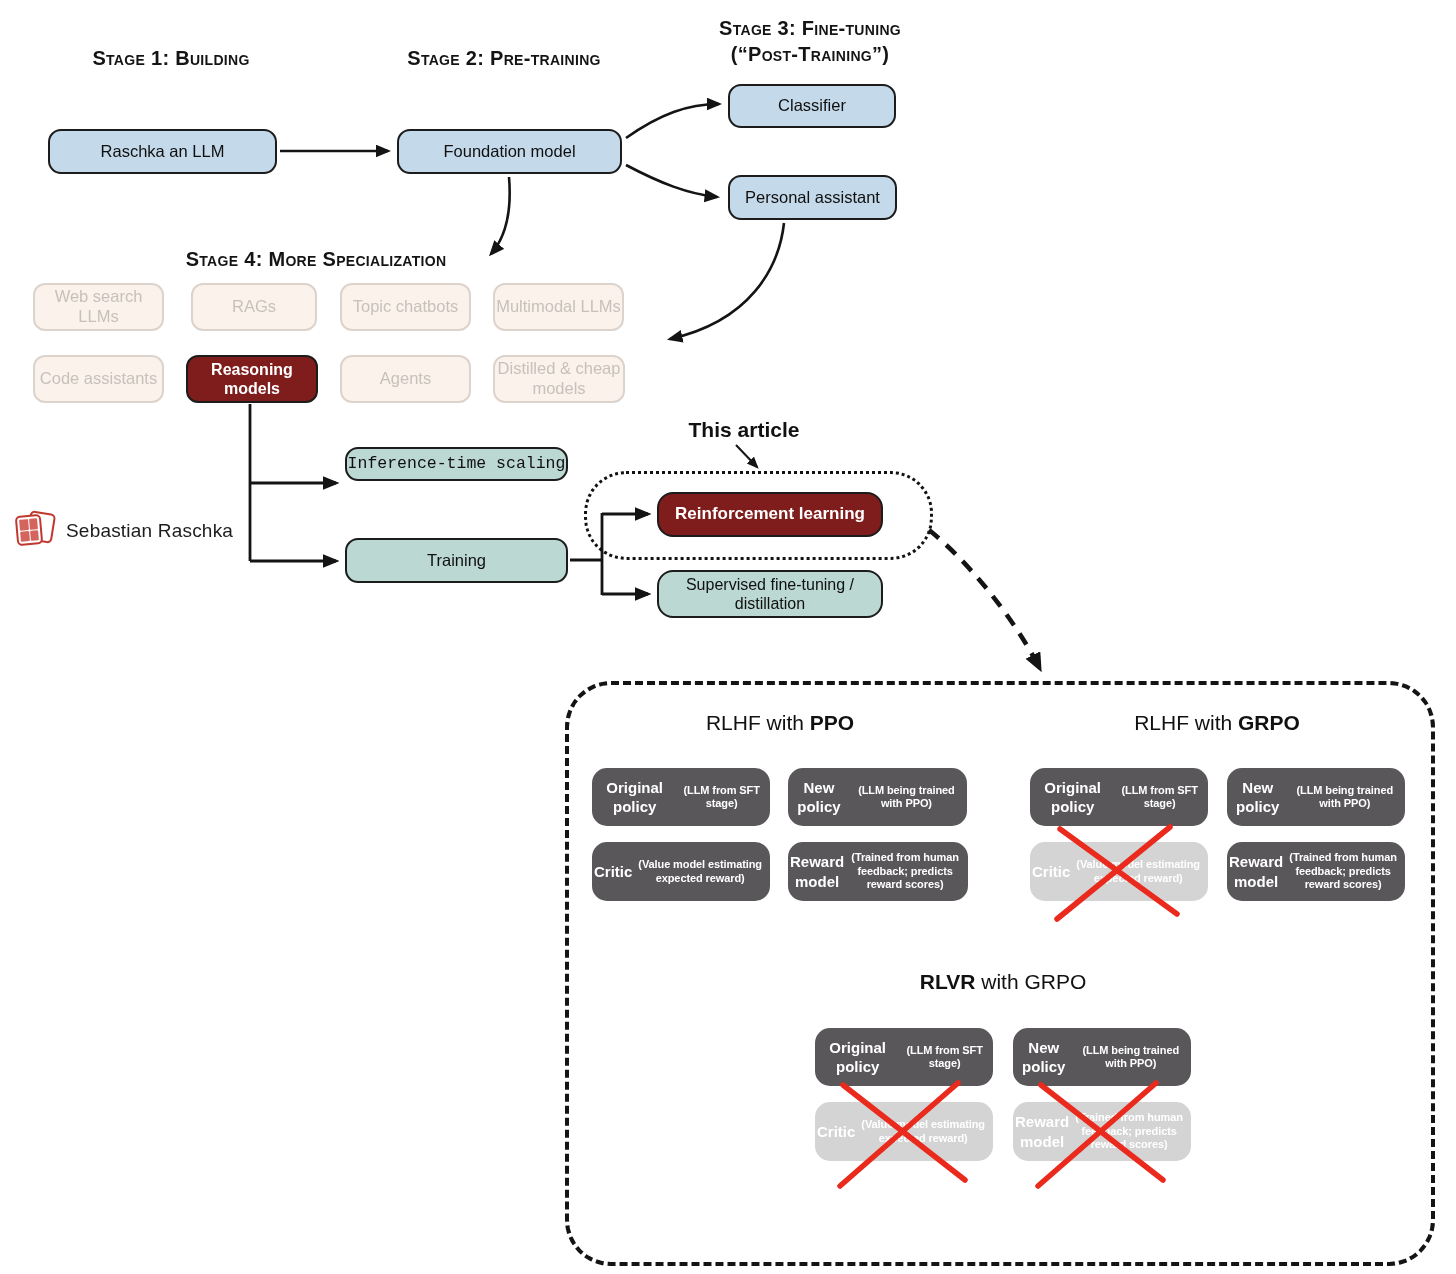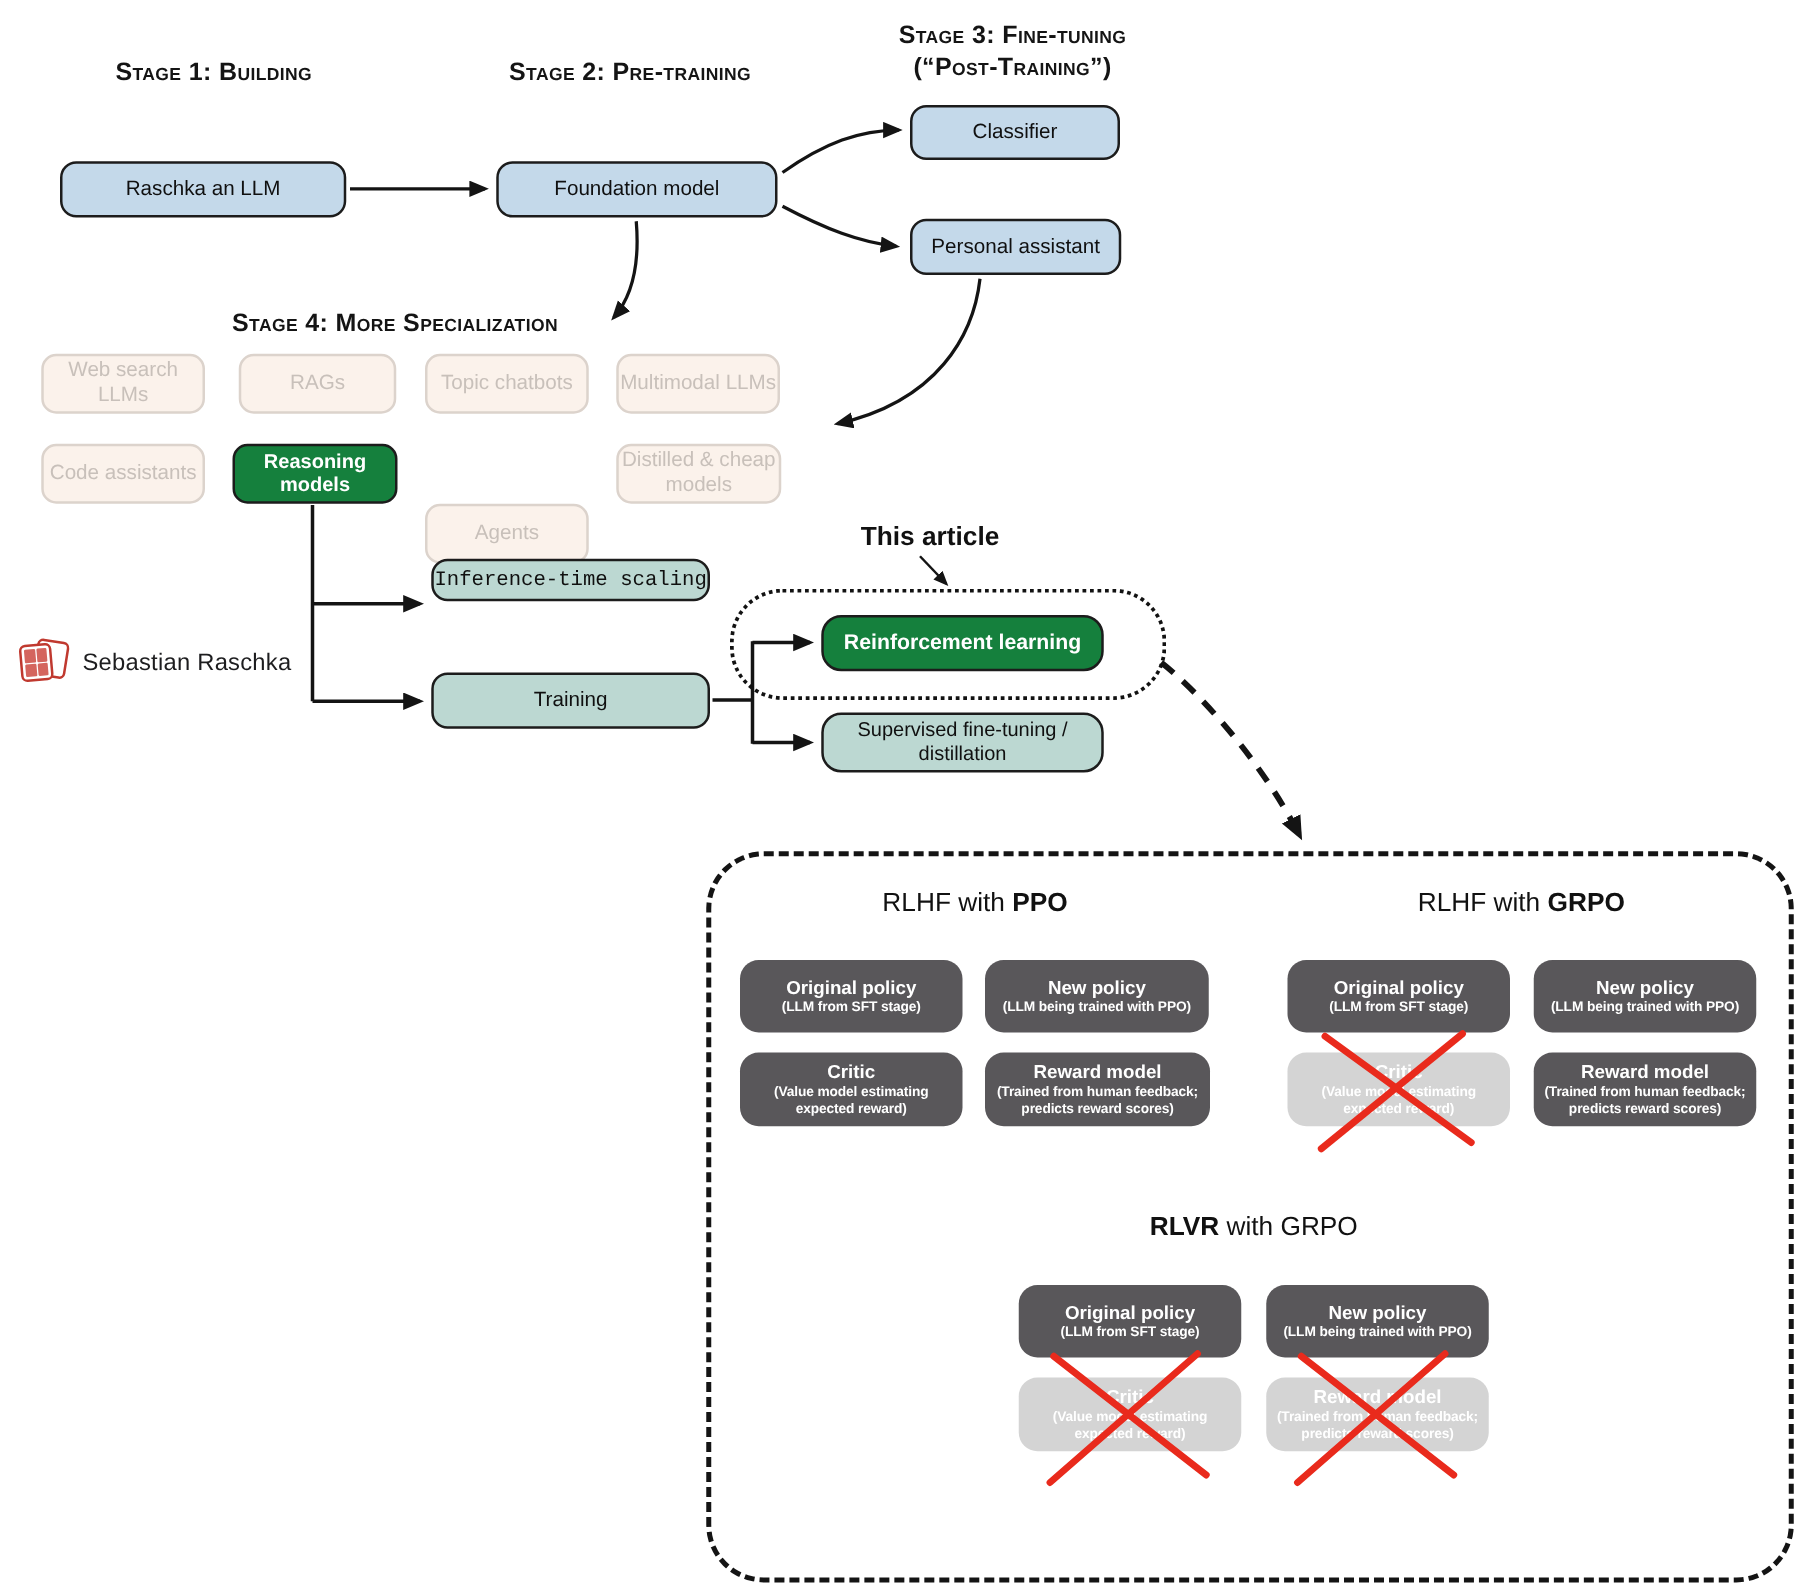--- a/index.html
+++ b/index.html
@@ -14,26 +14,26 @@
     position:absolute;text-align:center;font-weight:700;font-variant:small-caps;
     font-size:20px;letter-spacing:.3px;color:#141414;line-height:26px;z-index:2;
   }
   .box{
     position:absolute;display:flex;align-items:center;justify-content:center;
     text-align:center;box-sizing:border-box;z-index:2;line-height:1.2;
   }
   .node{border:2px solid #1c1c1c;border-radius:13px;font-size:16.5px;font-weight:500;color:#101010;}
   .blue{background:#c4d9ea;}
   .teal{background:#bcd8d2;}
-  .rednode{background:#15803d;color:#ffffff;font-weight:700;}
+  .rednode{background:#7f1d1d;color:#ffffff;font-weight:700;}
   .faded{
     background:#fbf2eb;border:2px solid #dcd3cc;border-radius:12px;
     color:#c8c0ba;font-size:16.5px;font-weight:400;
   }
-  .model{border-radius:15px;color:#ffffff;font-weight:700;flex-direction:column;padding:4px 2px;}
+  .model{border-radius:15px;color:#ffffff;font-weight:700;flex-direction:row;padding:4px 2px;}
   .model.dark{background:#59575a;}
   .model.light{background:#d4d4d4;}
   .model .t{font-size:15px;line-height:1.3;}
   .model .s{font-size:11px;line-height:1.22;padding:0 3px;letter-spacing:-0.1px;}
   .sec-title{position:absolute;text-align:center;font-size:21px;color:#111;z-index:2;white-space:nowrap;}
   .sec-title b{font-weight:700;}
   .this-article{position:absolute;text-align:center;font-weight:700;font-size:21px;color:#111;z-index:2;}
   .dotted-outline{position:absolute;border:3.5px dotted #121212;border-radius:42px;z-index:1;}
   .dashed-panel{position:absolute;border:4px dashed #141414;border-radius:46px;z-index:1;}
 
@@ -92,21 +92,21 @@
   <div class="box node blue" style="left:397px;top:129px;width:225px;height:45px;">Foundation model</div>
   <div class="box node blue" style="left:728px;top:84px;width:168px;height:44px;">Classifier</div>
   <div class="box node blue" style="left:728px;top:175px;width:169px;height:45px;">Personal assistant</div>
 
   <div class="box faded" style="left:33px;top:283px;width:131px;height:48px;">Web search LLMs</div>
   <div class="box faded" style="left:191px;top:283px;width:126px;height:48px;">RAGs</div>
   <div class="box faded" style="left:340px;top:283px;width:131px;height:48px;">Topic chatbots</div>
   <div class="box faded" style="left:493px;top:283px;width:131px;height:48px;">Multimodal LLMs</div>
   <div class="box faded" style="left:33px;top:355px;width:131px;height:48px;">Code assistants</div>
   <div class="box node rednode" style="left:186px;top:355px;width:132px;height:48px;border-radius:12px;font-size:16px;">Reasoning models</div>
-  <div class="box faded" style="left:340px;top:355px;width:131px;height:48px;margin-top:48px;">Agents</div>
+  <div class="box faded" style="left:340px;top:355px;width:131px;height:48px;">Agents</div>
   <div class="box faded" style="left:493px;top:355px;width:132px;height:48px;">Distilled &amp; cheap models</div>
 
   <div class="box node teal" style="left:345px;top:447px;width:223px;height:34px;font-family:Liberation Mono, monospace;">Inference-time scaling</div>
   <div class="box node teal" style="left:345px;top:538px;width:223px;height:45px;">Training</div>
 
   <div class="this-article" style="left:644px;top:418px;width:200px;">This article</div>
   <div class="dotted-outline" style="left:584px;top:471px;width:343px;height:83px;"></div>
 
   <div class="box node rednode" style="left:657px;top:492px;width:226px;height:45px;border-radius:16px;font-size:17px;">Reinforcement learning</div>
   <div class="box node teal" style="left:657px;top:570px;width:226px;height:48px;font-size:16px;border-radius:16px;padding:2px 14px;">Supervised fine-tuning / distillation</div>

